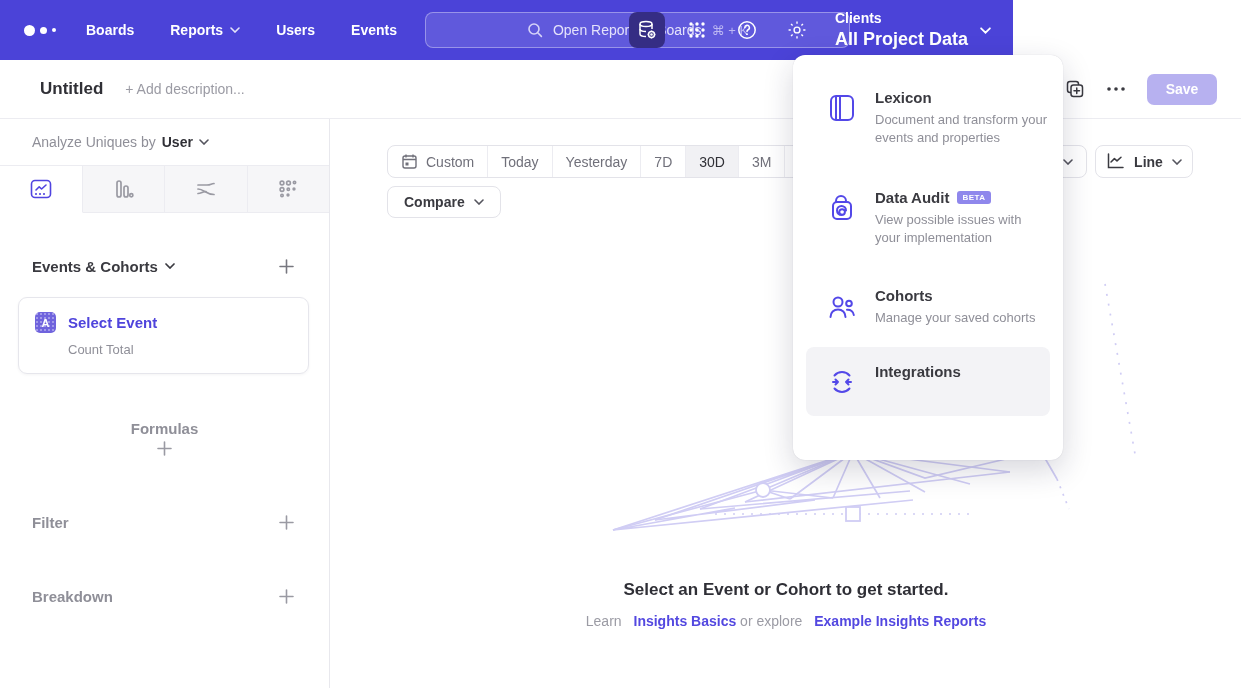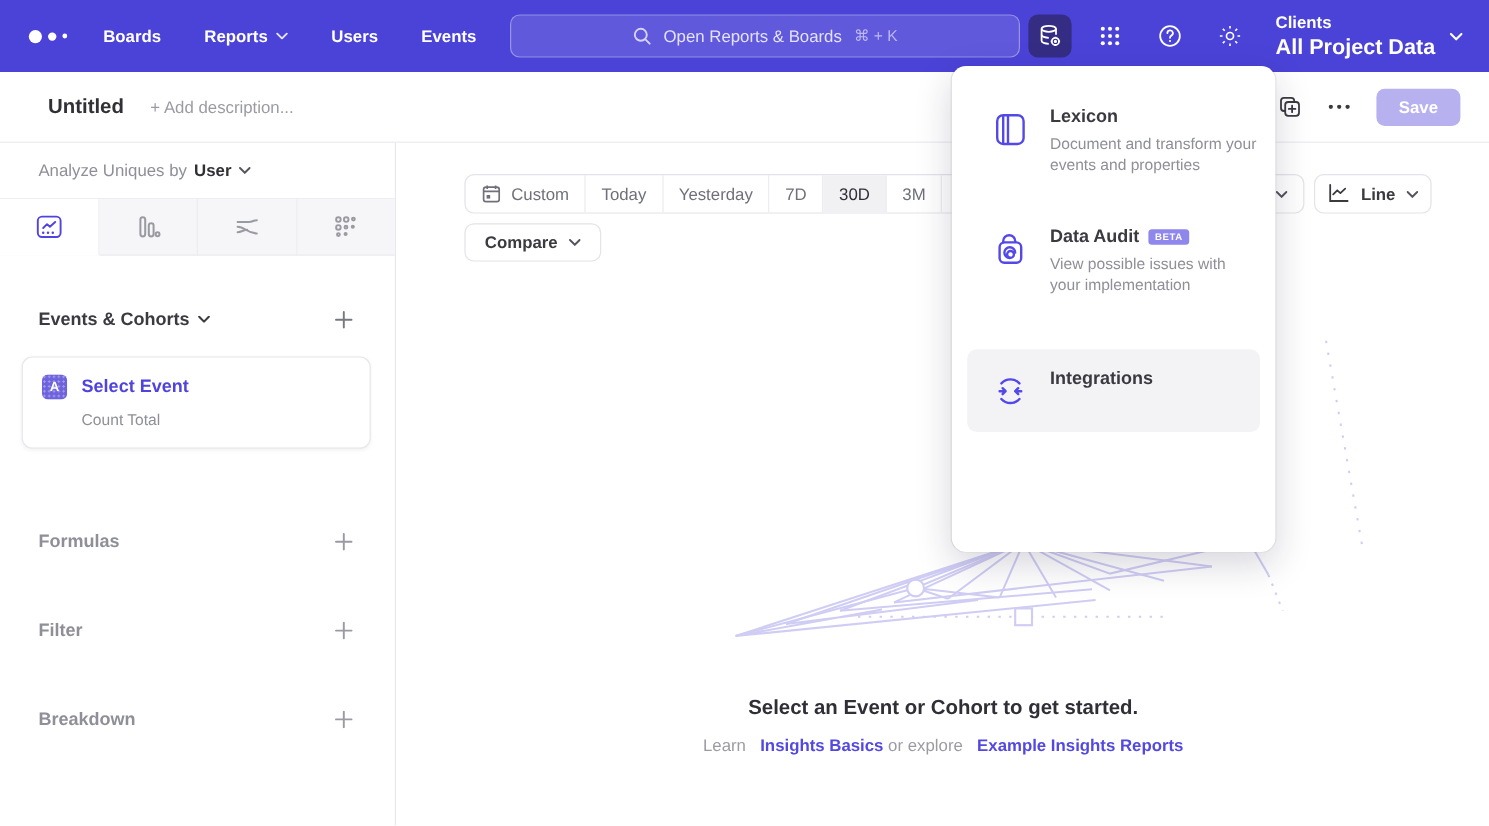--- a/index.html
+++ b/index.html
@@ -1,21 +1,21 @@
 <!DOCTYPE html>
 <html><head>
 <meta charset="utf-8">
 <style>
   * { margin:0; padding:0; box-sizing:border-box; }
   html,body { width:1241px; height:688px; overflow:hidden; }
   body { font-family:"Liberation Sans","DejaVu Sans",sans-serif; background:#ffffff; position:relative; color:#34343b; }
   svg { display:block; }
 
   
-  .navbar { position:absolute; left:0; top:0; width:1241px; height:60px; background:#4b43d8; display:flex; align-items:center; z-index:40; }
+  .navbar { position:absolute; left:0; top:0; width:1013px; height:60px; background:#4b43d8; display:flex; align-items:center; z-index:40; }
   .logo { display:flex; align-items:center; gap:5px; margin:0 30px 0 24px; height:60px; }
   .logo i { background:#fff; border-radius:50%; display:block; }
   .logo .d1{ width:11px; height:11px; } .logo .d2{ width:7px; height:7px; } .logo .d3{ width:4px; height:4px; }
   .nav-item { color:#fff; font-size:14px; font-weight:600; margin-right:36px; display:flex; align-items:center; gap:7px; cursor:pointer; }
   .nav-chev { opacity:.85; }
   .searchbox { position:absolute; left:425px; top:12px; width:425px; height:36px; background:rgba(255,255,255,.12); border:1px solid rgba(255,255,255,.35); border-radius:8px; display:flex; align-items:center; justify-content:center; gap:10px; color:#e4e2fb; font-size:14px; }
   .searchbox .shortcut { color:#bdb8f3; font-size:13px; }
   .nav-right { position:absolute; right:0; top:0; height:60px; display:flex; align-items:center; gap:14px; padding-right:22px; }
   .icon-btn { width:36px; height:36px; border-radius:8px; display:flex; align-items:center; justify-content:center; cursor:pointer; }
   .icon-btn.active { background:#352d84; }
@@ -242,21 +242,21 @@
   </div>
 
   <div class="event-card">
     <div class="event-row">
       <span class="abadge">A</span>
       <span class="event-title">Select Event</span>
     </div>
     <div class="event-sub">Count Total</div>
   </div>
 
-  <div class="sec-head" style="margin-top:66px;">
+  <div class="sec-head" style="margin-top:46px;flex-direction:column;">
     <span class="sec-title muted">Formulas</span>
     <span class="plus-btn">
       <svg width="15" height="15" viewBox="0 0 15 15">
           <path d="M7.5 1v13M1 7.5h13" stroke="#9a9aa3" stroke-width="1.6" stroke-linecap="round"></path>
         </svg>
     </span>
   </div>
   <div class="sec-head" style="margin-top:52px;">
     <span class="sec-title muted">Filter</span>
     <span class="plus-btn">
@@ -394,20 +394,36 @@
     <div>
       <div class="mtitle">
         <span>Data Audit</span>
         <span class="beta">BETA</span>
       </div>
       <div class="mdesc">View possible issues with your implementation</div>
     </div>
   </div>
   <div class="sp2"></div>
 
+  <div class="mitem">
+    <span class="micon">
+      <svg width="32" height="32" viewBox="0 0 32 32" fill="none" stroke="#5348e8" stroke-width="2">
+        <circle cx="12" cy="12" r="4.5"></circle>
+        <path d="M4.5 27c0-4.5 3.3-7.5 7.5-7.5s7.5 3 7.5 7.5" stroke-linecap="round"></path>
+        <circle cx="23" cy="13.5" r="2.8"></circle>
+        <path d="M21 19.7c3.5-.4 6.5 1.9 6.8 5.3" stroke-linecap="round"></path>
+      </svg>
+    </span>
+    <div>
+      <div class="mtitle">
+          <span>Cohorts</span>
+        </div>
+      <div class="mdesc">Manage your saved cohorts</div>
+    </div>
+  </div>
   <div class="sp3"></div>
 
   <div class="mitem highlight" style="padding:16px 3px 18px 3px;">
     <span class="micon">
       <svg width="32" height="32" viewBox="0 0 32 32" fill="none" stroke="#5348e8" stroke-width="2" stroke-linecap="round" stroke-linejoin="round">
         <path d="M8.5 9.5a10 10 0 0 1 15 0"></path>
         <path d="M23.5 22.5a10 10 0 0 1-15 0"></path>
         <path d="M7 16h5M9.5 13.5L12 16l-2.5 2.5"></path>
         <path d="M25 16h-5M22.5 13.5L20 16l2.5 2.5"></path>
       </svg>

